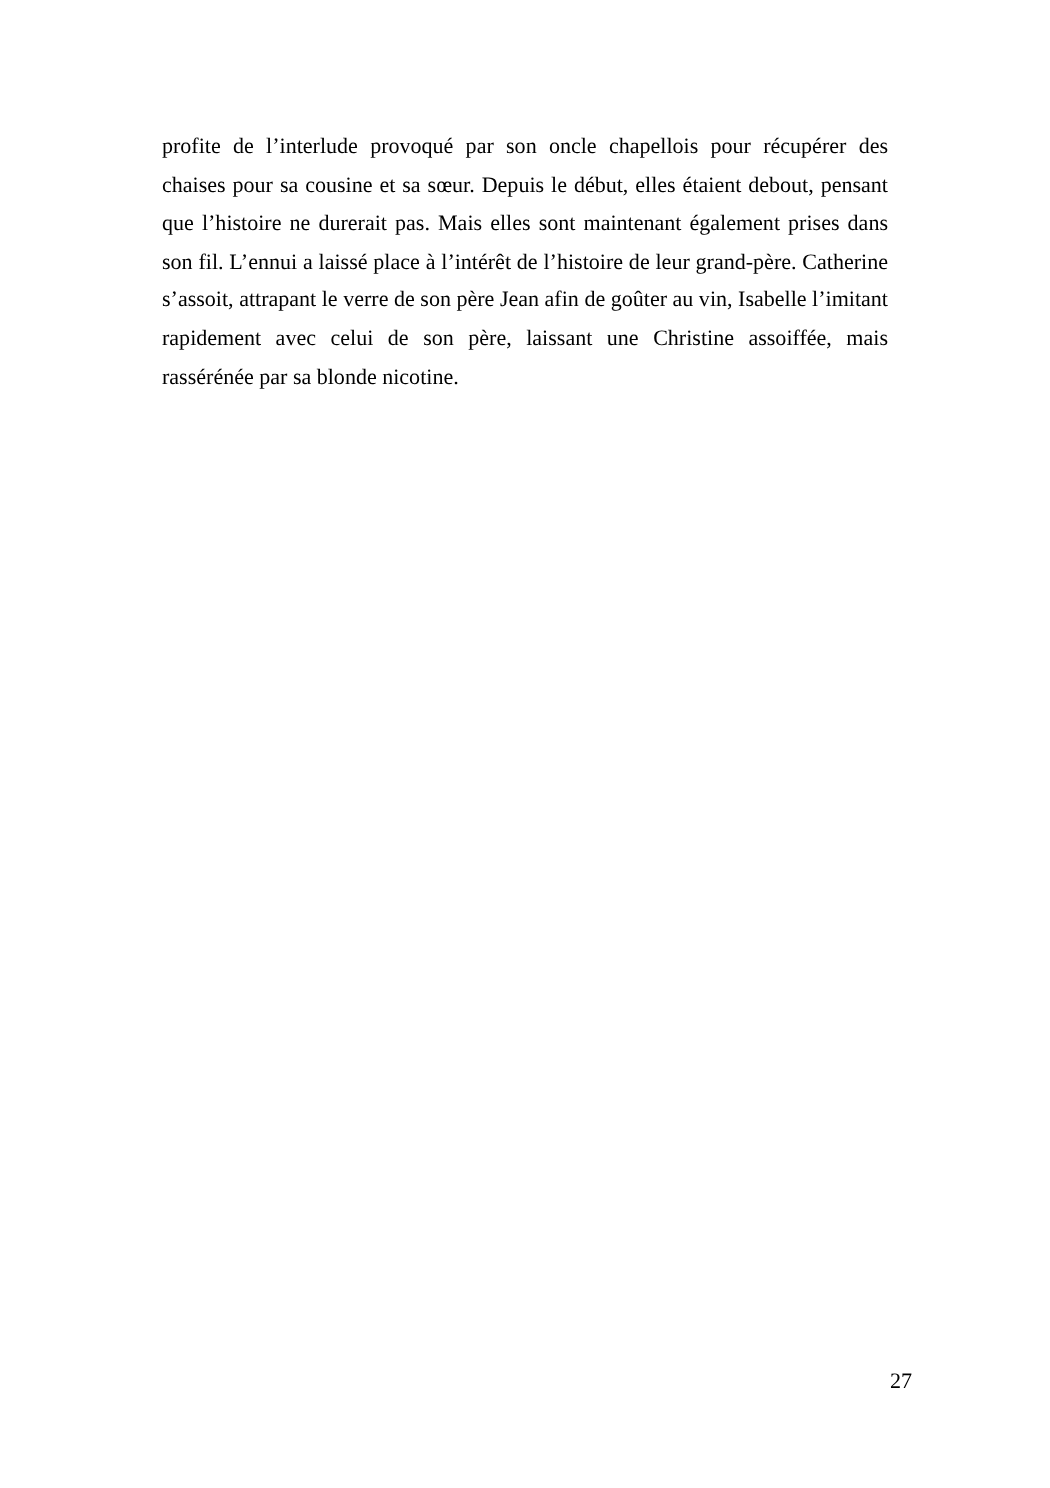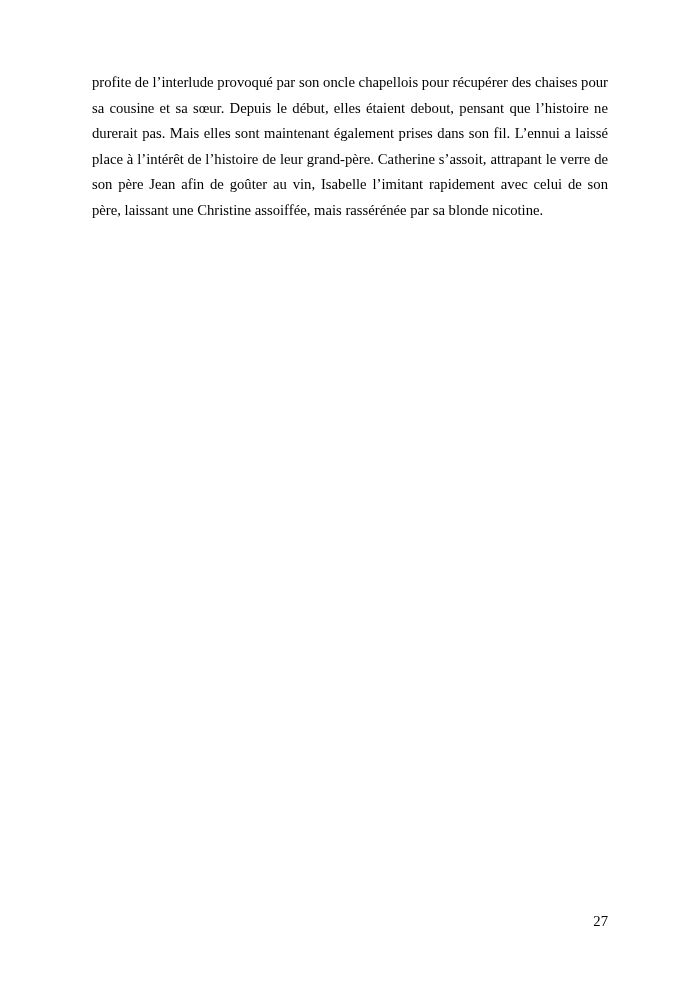--- a/index.html
+++ b/index.html
@@ -21,21 +21,21 @@
     height: 992px;
     box-sizing: border-box;
   }
   .text-block {
     position: absolute;
     left: 92px;
     top: 70px;
     width: 516px;
   }
   .body-paragraph {
-    margin: 0;
+    margin: 16px;
     font-size: 14.7px;
     line-height: 25.6px;
     text-align: justify;
     text-justify: inter-word;
     hyphens: none;
     white-space: pre-wrap;
   }
   .page-number {
     position: absolute;
     right: 92px;

